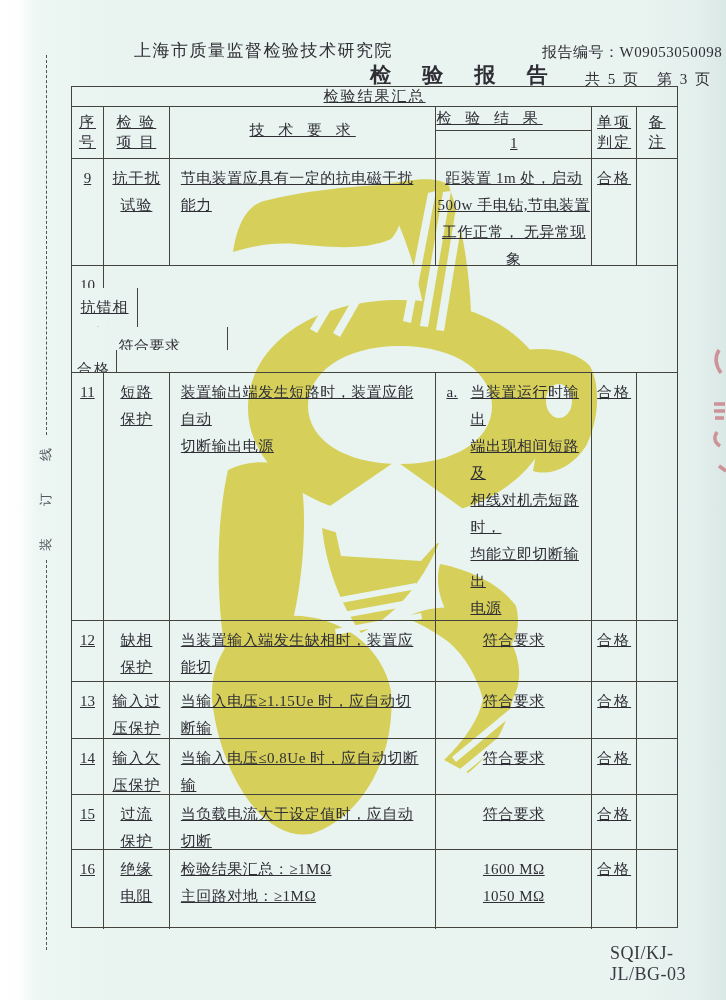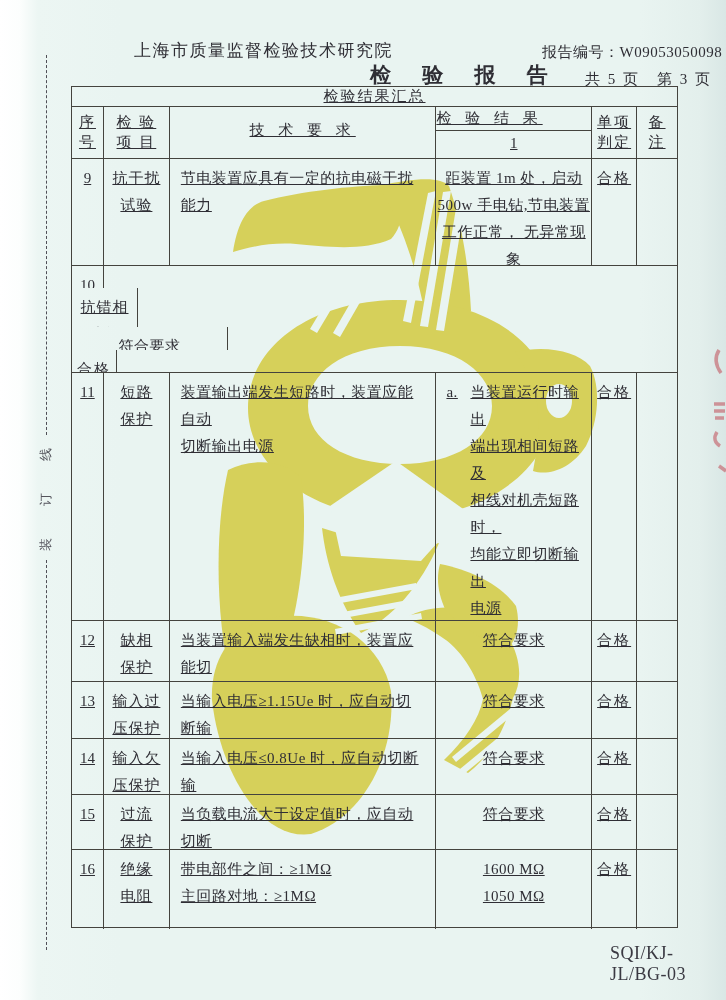--- a/index.html
+++ b/index.html
@@ -258,21 +258,21 @@
             <div class="tc c-jud w-jud">合格</div>
             <div class="tc w-note"></div>
           </div>
           <div class="trow" style="height: 79px; border-bottom: none;">
             <div class="tc c-seq w-seq">16</div>
             <div class="tc c-item w-item">
               <div class="">绝缘</div>
               <div class="">电阻</div>
             </div>
             <div class="tc c-req w-req">
-              <div class="">带电部件之间：≥1MΩ</div>
+              <div class="">检验结果汇总：≥1MΩ</div>
               <div class="">主回路对地：≥1MΩ</div>
             </div>
             <div class="tc c-res w-res center">
               <div class="">1600 MΩ</div>
               <div class="">1050 MΩ</div>
             </div>
             <div class="tc c-jud w-jud">合格</div>
             <div class="tc w-note"></div>
           </div>
         </div>

